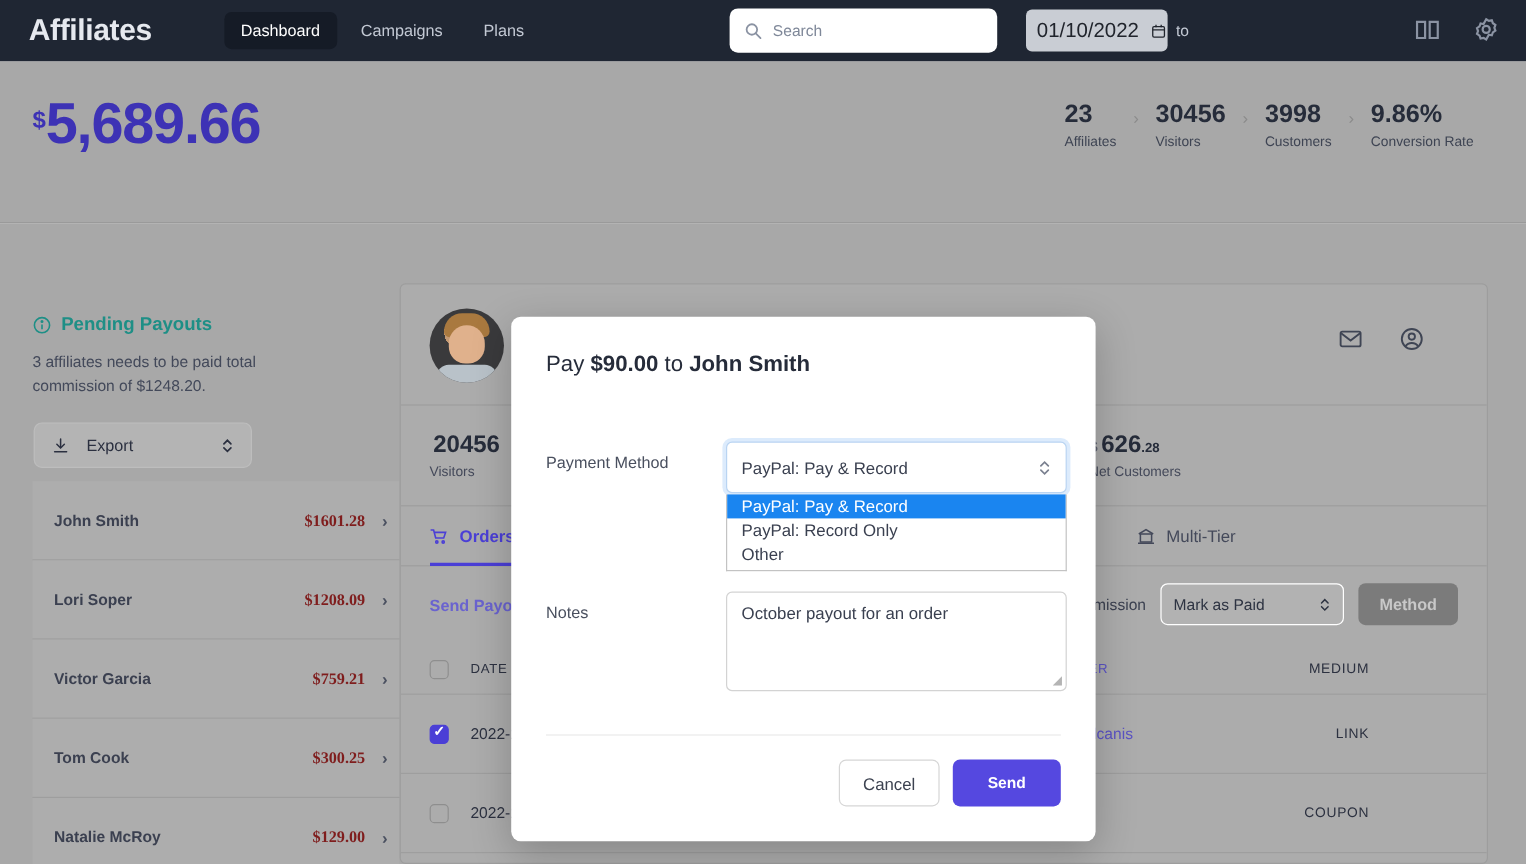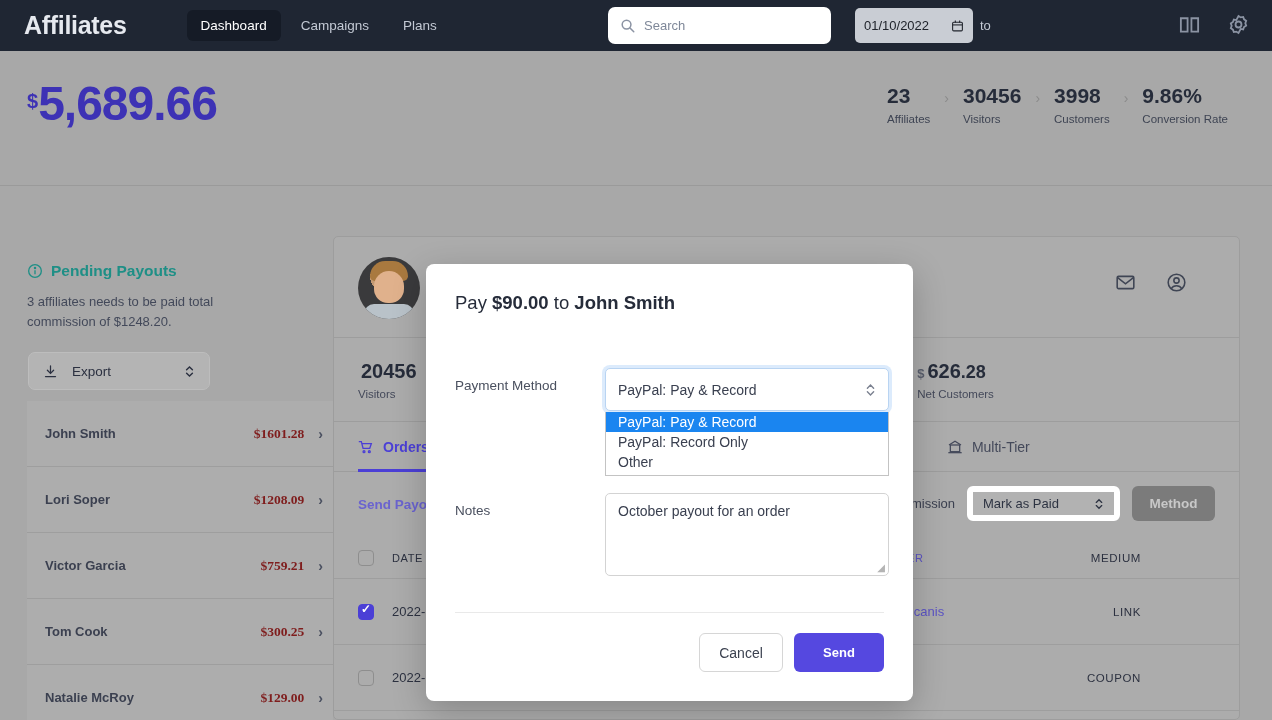--- a/index.html
+++ b/index.html
@@ -51,21 +51,21 @@
 
   .datefield {
     position: absolute; top: 8px;
     height: 35px;
     background: #c9cdd4;
     border-radius: 5px;
     display: flex; align-items: center;
     padding: 0 9px;
     gap: 10px;
     color: #20242c;
-    font-size: 13px;
+    font-size: 17px;
   }
   #date-from { left: 855px; width: 118px; }
   #date-to   { left: 1003px; width: 118px; }
   .to-label {
     position: absolute; left: 980px; top: 18px;
     color: #c3c9d4; font-size: 13px;
   }
   .navicons {
     position: absolute; right: 22px; top: 13px;
     display: flex; align-items: center; gap: 26px;
@@ -158,40 +158,40 @@
 
   .stats-row {
     position: relative; height: 84px;
     display: flex; align-items: center;
     padding-left: 24px;
     border-bottom: 1px solid #9d9d9d;
   }
   .stat { padding-right: 26px; }
   .stat .num { font-size: 20px; font-weight: bold; color: #262c3a; }
   .stat .num .c { font-size: 13px; font-weight: bold; color: #5a5f6d; margin-right: 3px; }
-  .stat .num .d { font-size: 18px; font-weight: bold; }
+  .stat .num .d { font-size: 11px; font-weight: bold; }
   .stat .lbl { font-size: 11.5px; color: #44495a; margin-top: 5px; }
   .stat-sep { color: #8b8b8b; font-size: 13px; padding: 0 14px 16px 0; }
 
   .tabs-row {
     position: relative; height: 50px;
     display: flex; align-items: center;
     padding-left: 24px; gap: 44px;
     border-bottom: 1px solid #9d9d9d;
   }
   .tab { display: flex; align-items: center; gap: 9px; font-size: 14px; color: #44495a; height: 50px; }
   .tab.active { color: #4b3fd6; font-weight: bold; box-shadow: inset 0 -3px 0 0 #4b3fd6; }
 
   .actions-row { position: relative; height: 65px; display: flex; align-items: center; padding: 0 24px; }
   .sendpay-link { font-size: 13.5px; color: #6a63cf; font-weight: bold; }
   .actions-right { position: absolute; right: 24px; top: 14px; display: flex; align-items: center; gap: 12px; }
   .ar-label { font-size: 13px; color: #3b4050; }
   .mini-select {
     width: 153px; height: 35px;
-    background: #b2b2b2; border: 6px solid #ffffff; border-radius: 6px;
+    background: #b2b2b2; border: 1px solid #ffffff; border-radius: 6px;
     display: flex; align-items: center; padding: 0 10px;
     font-size: 13px; color: #2d3342;
   }
   .mini-select .lbl { flex: 1; }
   .update-btn {
     width: 83px; height: 35px;
     background: #7b7b7b; border-radius: 6px;
     display: flex; align-items: center; justify-content: center;
     color: #c8c8c8; font-size: 13.5px; font-weight: bold;
   }

